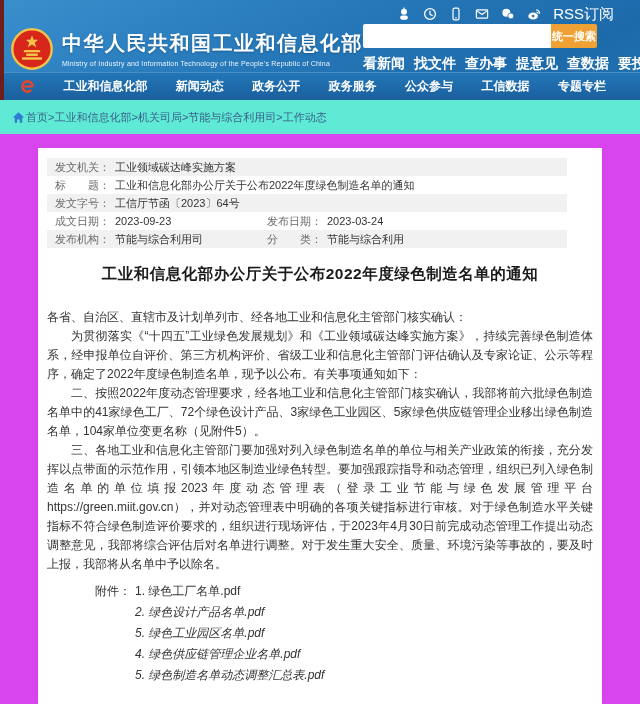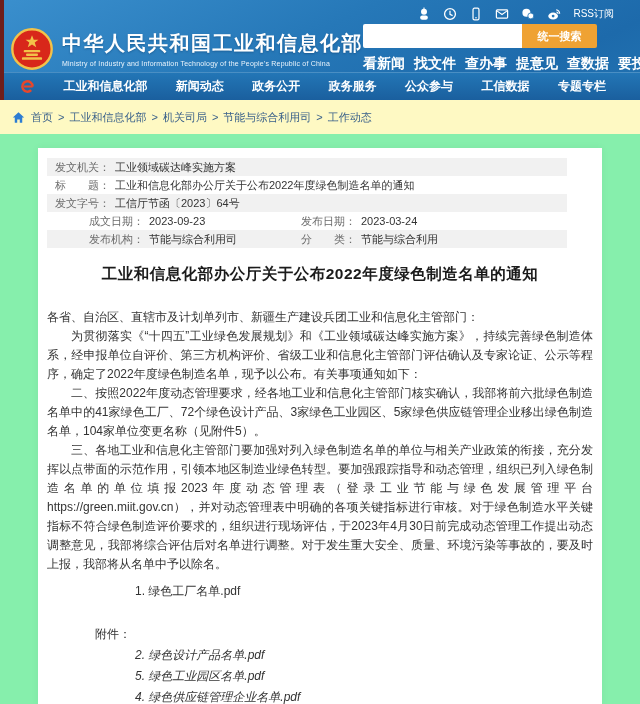--- a/index.html
+++ b/index.html
@@ -7,75 +7,75 @@
   .page { width:640px; height:704px; background:#fff; font-family:"Liberation Sans",sans-serif;
           position:relative; overflow:hidden; margin:0 auto; }
 
   
   .header { height:100px; position:relative;
             background:linear-gradient(155deg,#3a8fcd 0%,#2678b8 45%,#1d6aab 80%,#2273b2 100%); }
   .edge-strip { position:absolute; left:0; top:0; width:4px; height:100px; background:#6f1e1b; z-index:6; }
   .topbar { height:22px; display:flex; justify-content:flex-end; align-items:center;
             gap:12px; padding:6px 26px 0 0; }
   .top-icon { width:14px; height:14px; display:block; cursor:pointer; }
-  .rss { color:#fff; font-size:10px; letter-spacing:0; cursor:pointer; }
+  .rss { color:#fff; font-size:15px; letter-spacing:0; cursor:pointer; }
 
   .header-main { display:flex; justify-content:flex-start; padding:2px 26px 0 10px; }
   .brand { display:flex; align-items:center; gap:8px; }
   .emblem { width:44px; height:44px; display:block; }
   .brand-title { font-size:20px; font-weight:bold; color:#fff; letter-spacing:1.5px;
                  text-shadow:0 1px 2px rgba(0,40,80,.35); }
   .brand-sub { font-size:7px; color:#eaf4fc; margin-top:3px; letter-spacing:.2px; }
 
   .search-area { width:234px; }
   .search-row { display:flex; height:24px; }
   .search-input { flex:1; border:none; outline:none; padding:0 6px; font-size:11px;
                   border-radius:2px 0 0 2px; background:#fff; }
-  .search-btn { width:75px; background:#efa233; color:#fff; font-size:11px; font-weight:bold;
+  .search-btn { width:46px; background:#efa233; color:#fff; font-size:11px; font-weight:bold;
                 border:none; border-radius:0 2px 2px 0; cursor:pointer; }
   .quick-links { display:flex; gap:9px; margin-top:7px; font-size:14px; font-weight:bold; color:#fff; }
   .quick-links span { cursor:pointer; white-space:nowrap; }
 
   .nav { position:absolute; bottom:0; left:0; right:0; height:28px;
          background:linear-gradient(#2377b7,#1a5f9e); display:flex; align-items:center;
          color:#fff; font-weight:bold; font-size:12px; padding:0 34px 0 20px;
          justify-content:space-between; box-shadow:inset 0 1px 0 rgba(255,255,255,.18); }
   .nav a { color:#fff; text-decoration:none; cursor:pointer; white-space:nowrap; }
   .e-logo { width:15px; height:15px; display:block; }
 
   
-  .breadcrumb { height:34px; display:flex; align-items:center; gap:5px; padding-left:12px;
-                background:#fef9c3; font-size:11px; color:#3a618a; }
+  .breadcrumb { height:34px; display:flex; align-items:center; padding-left:12px;
+                background:#5eead4; font-size:11px; color:#3a618a; }
   .breadcrumb .sep { color:#3a618a; }
   .crumb { cursor:pointer; }
   .home-icon { width:13px; height:13px; display:block; margin-right:1px; }
 
   
-  .content-bg { background:#86efac; height:570px; padding-top:14px; }
+  .content-bg { background:#d946ef; height:570px; padding-top:14px; }
   .card { width:564px; margin:0 auto; background:#fff; height:556px;
           box-shadow:0 0 8px rgba(0,0,0,.05); padding:10px 9px 0; overflow:hidden; }
 
   .meta { width:520px; }
   .meta-row { height:18px; line-height:18px; font-size:11px; padding-left:8px; display:flex; }
   .meta-row.shade { background:#f1f1f1; }
   .mcell { display:flex; }
-  .mcell.wide { width:212px;margin-left:34px; }
+  .mcell.wide { width:212px; }
   .ml { color:#6b6b6b; white-space:pre; }
   .mv { color:#333; margin-left:5px; }
 
   .doc-title { text-align:center; font-size:15.5px; font-weight:bold; color:#1b1b1b;
                margin-top:16px; letter-spacing:.5px; }
 
   .doc-body { margin-top:23px; font-size:12px; line-height:19px; color:#333; }
   .para { text-indent:2em; margin:0; text-align:justify; }
   .salutation { text-indent:0; }
 
   .attachments { margin-top:7px; font-size:12px; line-height:21px; color:#333; padding-left:48px; }
   .att-row { display:flex; }
-  .att-label { width:40px; flex:none;margin-top:43px; }
+  .att-label { width:40px; flex:none; }
   .att-row.cont { padding-left:40px;font-style:italic; }
   .att-item { cursor:pointer;text-align:center; }
 </style>
 </head>
 <body>
 
 <div class="page">
 
   <div class="header">
     <div class="edge-strip"></div>
@@ -212,21 +212,21 @@
           <span class="mcell">
             <span class="ml">分　　类：</span>
             <span class="mv">节能与综合利用</span>
           </span>
         </div>
       </div>
 
       <div class="doc-title">工业和信息化部办公厅关于公布2022年度绿色制造名单的通知</div>
 
       <div class="doc-body">
-        <p class="para salutation">各省、自治区、直辖市及计划单列市、新疆生产建设兵团工业和信息化主管部门：</p>
+        <p class="para salutation">各省、自治区、直辖市及计划单列市、经各地工业和信息化主管部门核实确认：</p>
         <p class="para">为贯彻落实《“十四五”工业绿色发展规划》和《工业领域碳达峰实施方案》，持续完善绿色制造体系，经申报单位自评价、第三方机构评价、省级工业和信息化主管部门评估确认及专家论证、公示等程序，确定了2022年度绿色制造名单，现予以公布。有关事项通知如下：</p>
         <p class="para">二、按照2022年度动态管理要求，经各地工业和信息化主管部门核实确认，我部将前六批绿色制造名单中的41家绿色工厂、72个绿色设计产品、3家绿色工业园区、5家绿色供应链管理企业移出绿色制造名单，104家单位变更名称（见附件5）。</p>
         <p class="para">三、各地工业和信息化主管部门要加强对列入绿色制造名单的单位与相关产业政策的衔接，充分发挥以点带面的示范作用，引领本地区制造业绿色转型。要加强跟踪指导和动态管理，组织已列入绿色制造名单的单位填报2023年度动态管理表（登录工业节能与绿色发展管理平台https://green.miit.gov.cn），并对动态管理表中明确的各项关键指标进行审核。对于绿色制造水平关键指标不符合绿色制造评价要求的，组织进行现场评估，于2023年4月30日前完成动态管理工作提出动态调整意见，我部将综合评估后对名单进行调整。对于发生重大安全、质量、环境污染等事故的，要及时上报，我部将从名单中予以除名。</p>
       </div>
 
       <div class="attachments">
         <div class="att-row">
           <span class="att-label">附件：</span>
           <span class="att-item">1. 绿色工厂名单.pdf</span>
         </div>

